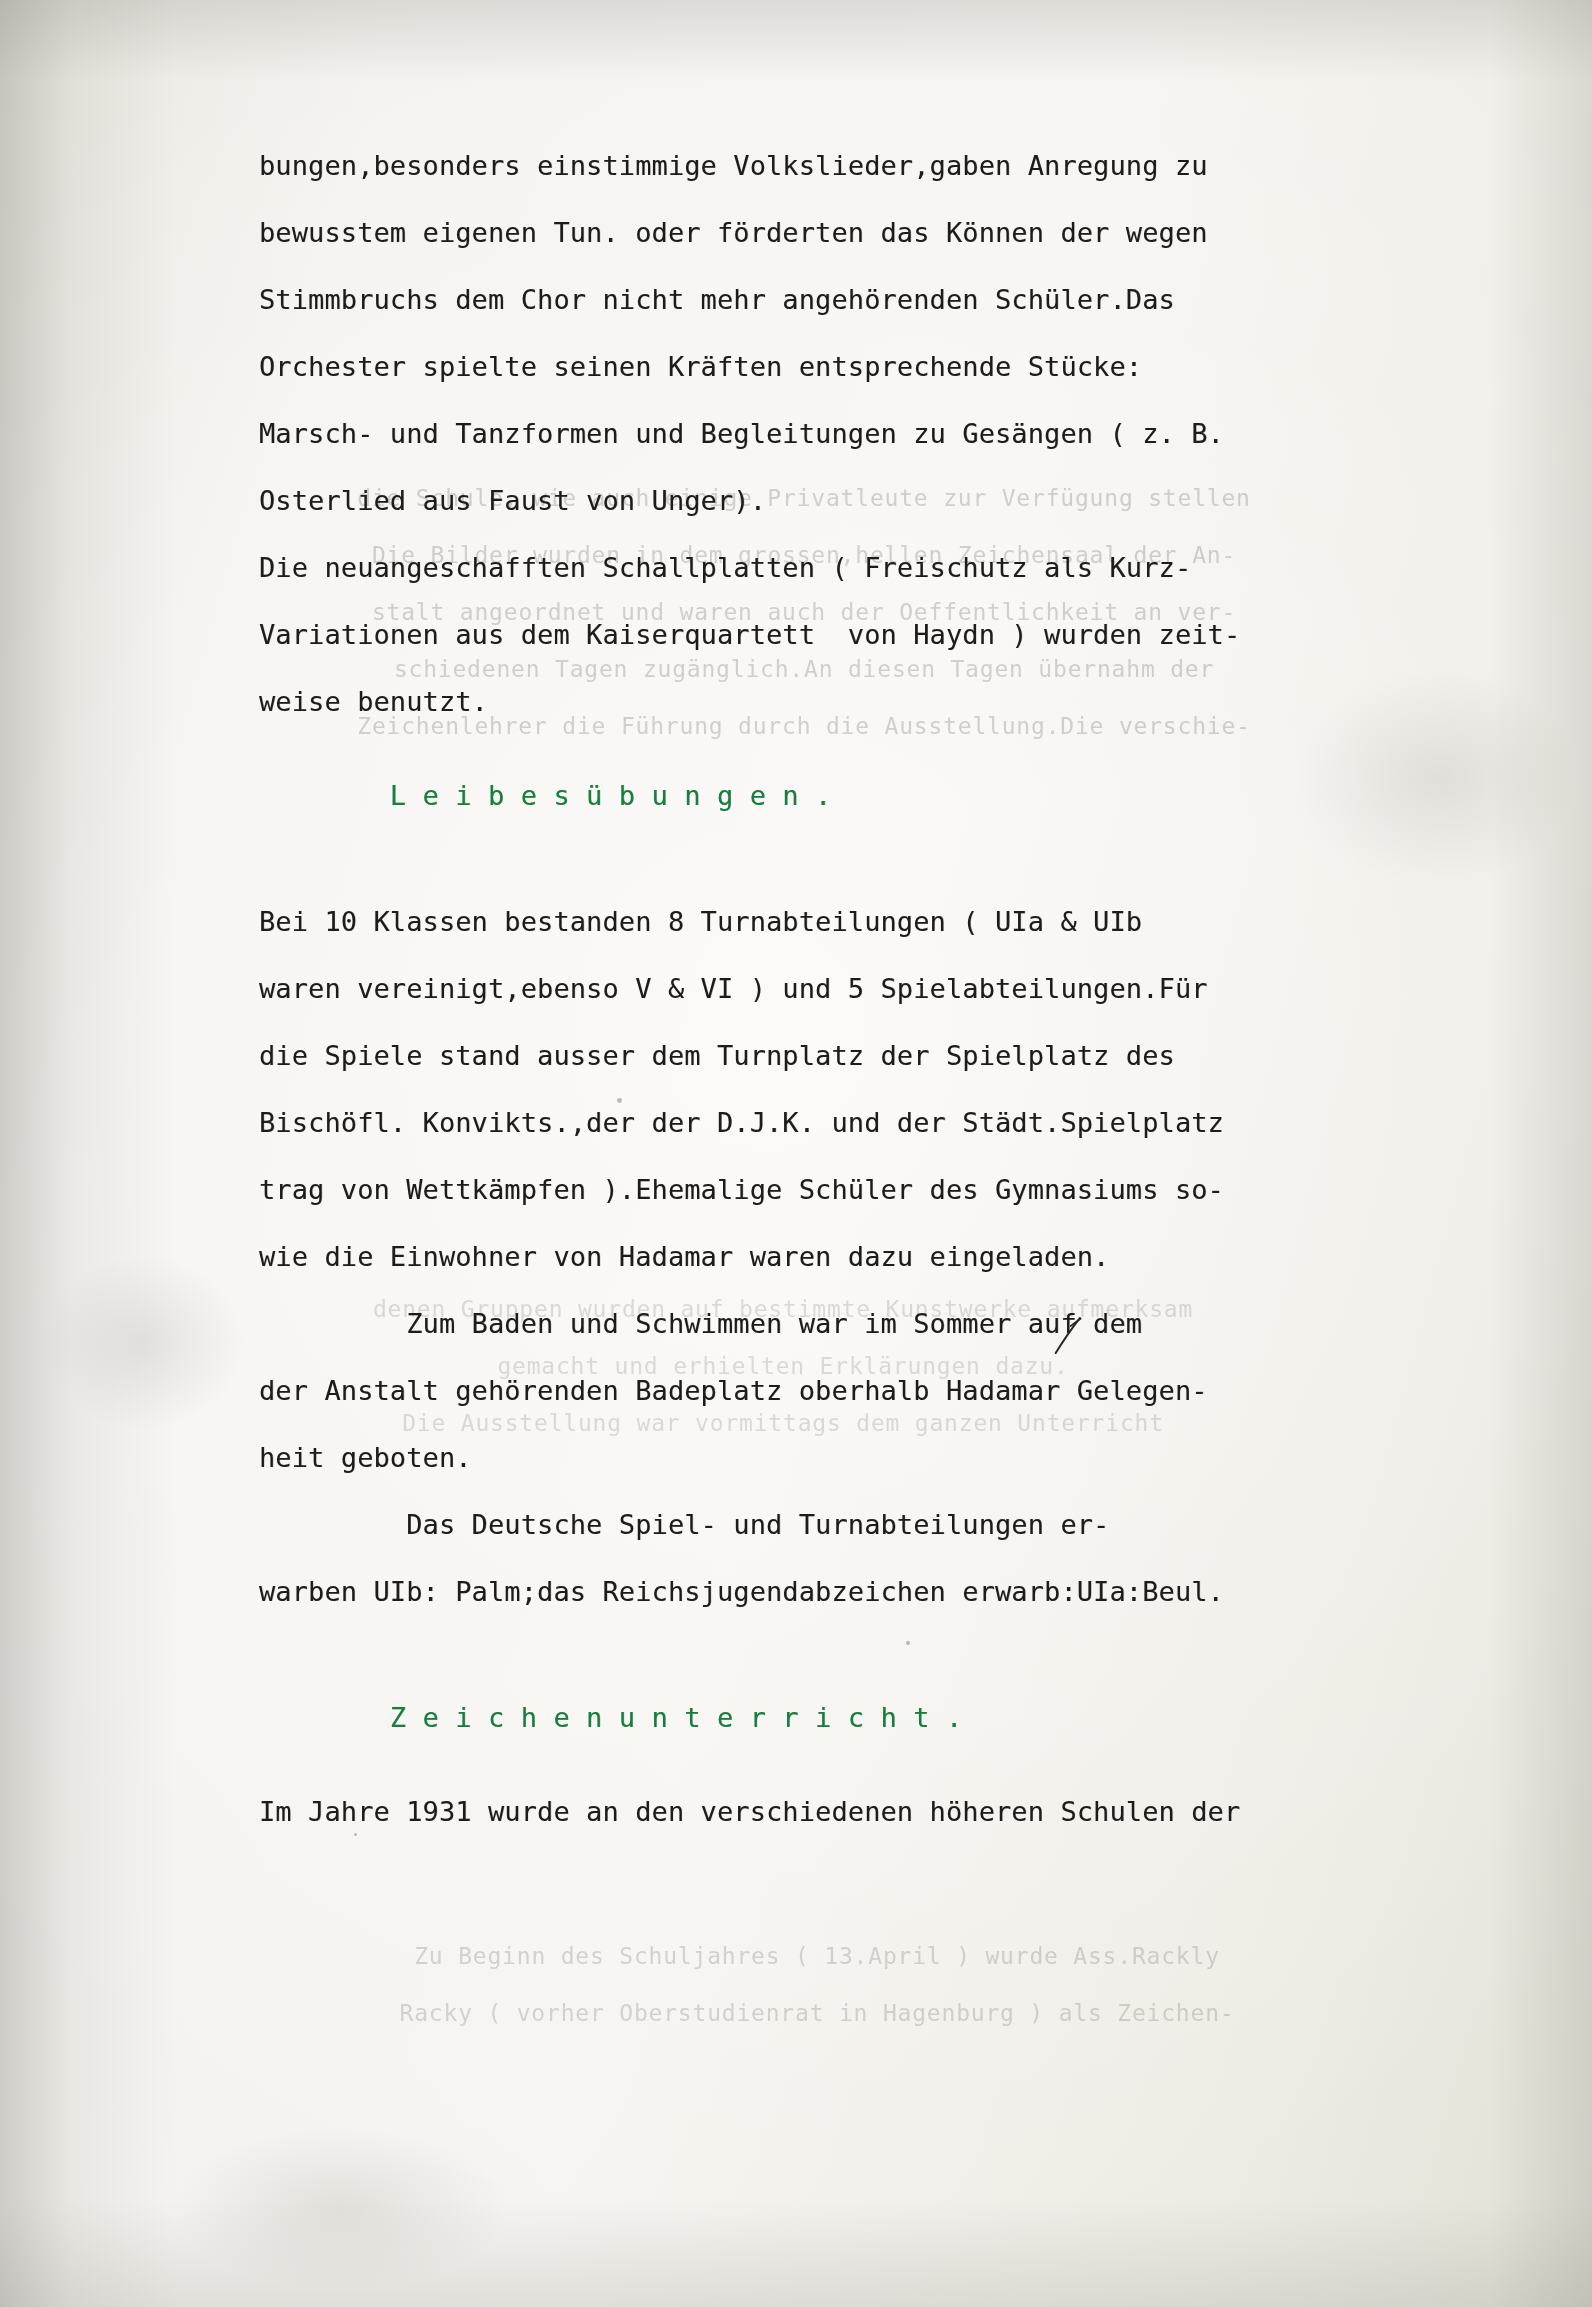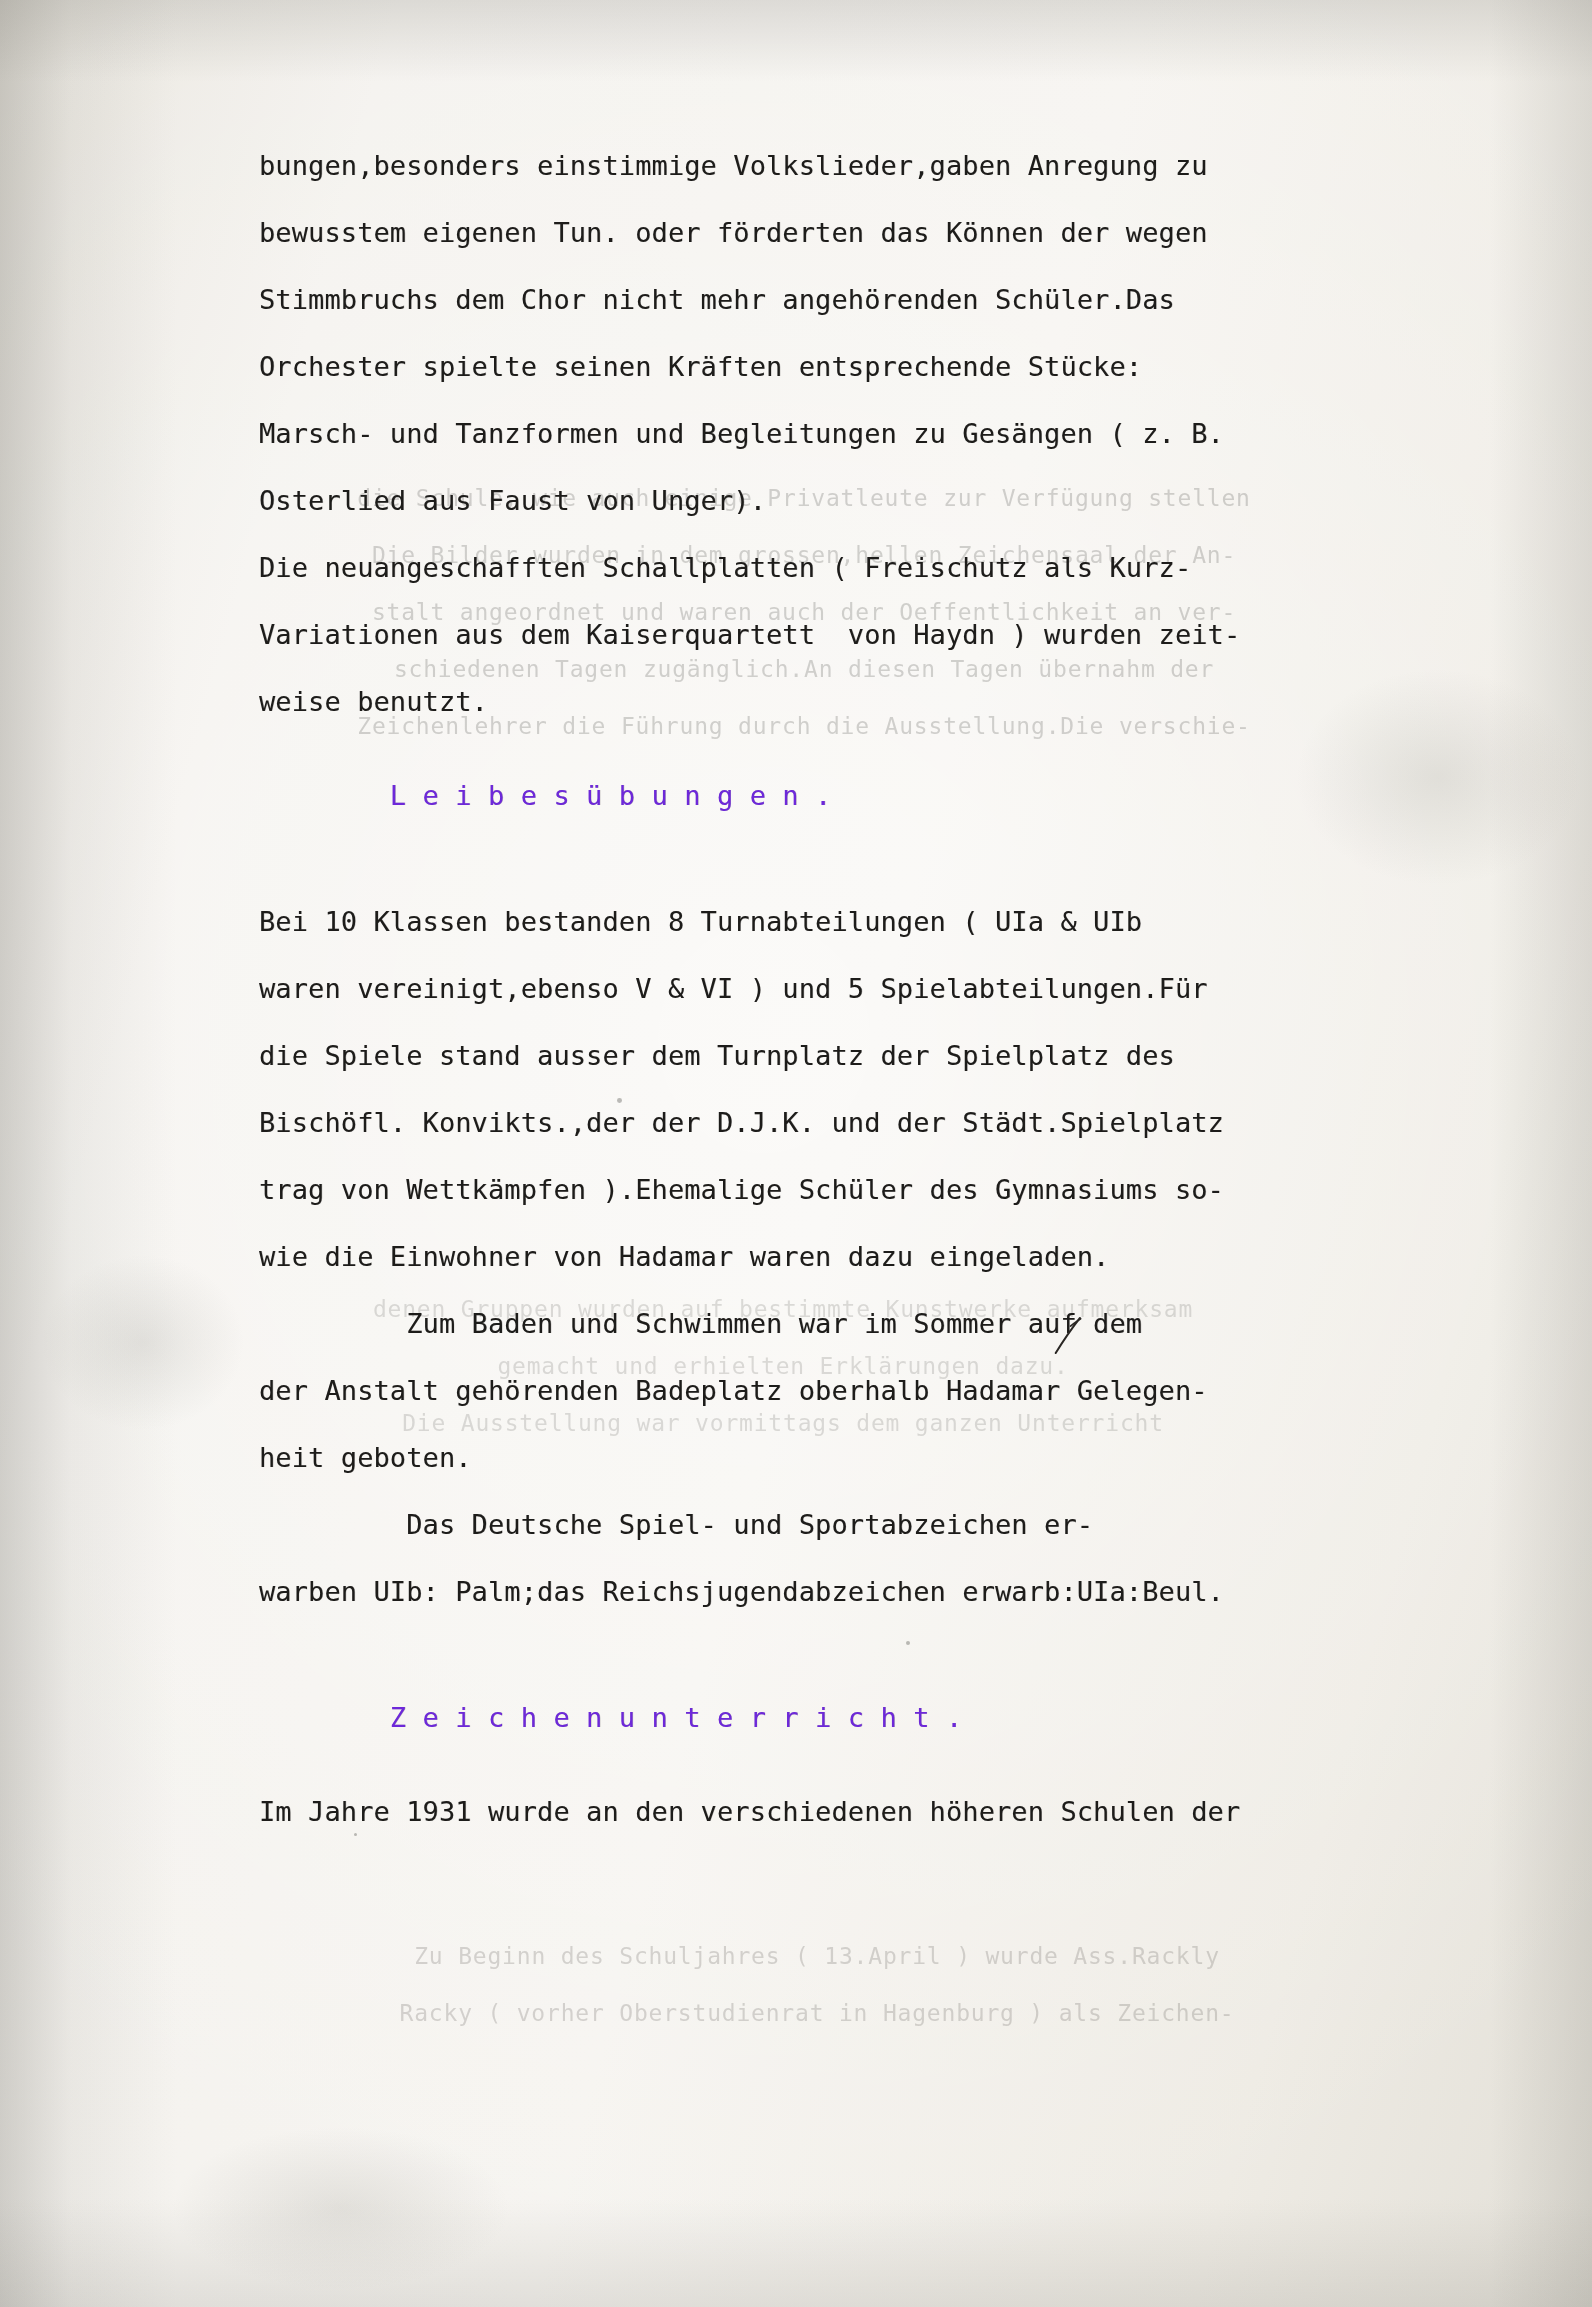--- a/index.html
+++ b/index.html
@@ -98,21 +98,21 @@
     white-space: pre;
     text-shadow: 0.4px 0.3px 0.3px rgba(40,38,36,0.30);
   }
   .gap-sm { height: 27px; }
   .gap-md { height: 59px; }
 
   .heading {
     font-family: "DejaVu Sans Mono", monospace;
     font-size: 27px;
     line-height: 67px;
-    color: #6d28d9;
+    color: #15803d;
     white-space: pre;
     letter-spacing: 0.1px;
     text-shadow: 0.4px 0.3px 0.3px rgba(40,38,36,0.30);
   }
 
   
   .pen-mark {
     position: absolute;
     left: 1053px;
     top: 1315px;
@@ -177,21 +177,21 @@
 
     <div class="line">Bei 10 Klassen bestanden 8 Turnabteilungen ( UIa &amp; UIb</div>
     <div class="line">waren vereinigt,ebenso V &amp; VI ) und 5 Spielabteilungen.Für</div>
     <div class="line">die Spiele stand ausser dem Turnplatz der Spielplatz des</div>
     <div class="line">Bischöfl. Konvikts.,der der D.J.K. und der Städt.Spielplatz</div>
     <div class="line">trag von Wettkämpfen ).Ehemalige Schüler des Gymnasiums so-</div>
     <div class="line">wie die Einwohner von Hadamar waren dazu eingeladen.</div>
     <div class="line">         Zum Baden und Schwimmen war im Sommer auf dem</div>
     <div class="line">der Anstalt gehörenden Badeplatz oberhalb Hadamar Gelegen-</div>
     <div class="line">heit geboten.</div>
-    <div class="line">         Das Deutsche Spiel- und Sportabzeichen er-</div>
+    <div class="line">         Das Deutsche Spiel- und Turnabteilungen er-</div>
     <div class="line">warben UIb: Palm;das Reichsjugendabzeichen erwarb:UIa:Beul.</div>
 
     <div class="gap-md"></div>
 
     <div class="heading">        Z e i c h e n u n t e r r i c h t .</div>
 
     <div class="gap-sm"></div>
 
     <div class="line">Im Jahre 1931 wurde an den verschiedenen höheren Schulen der</div>
 

